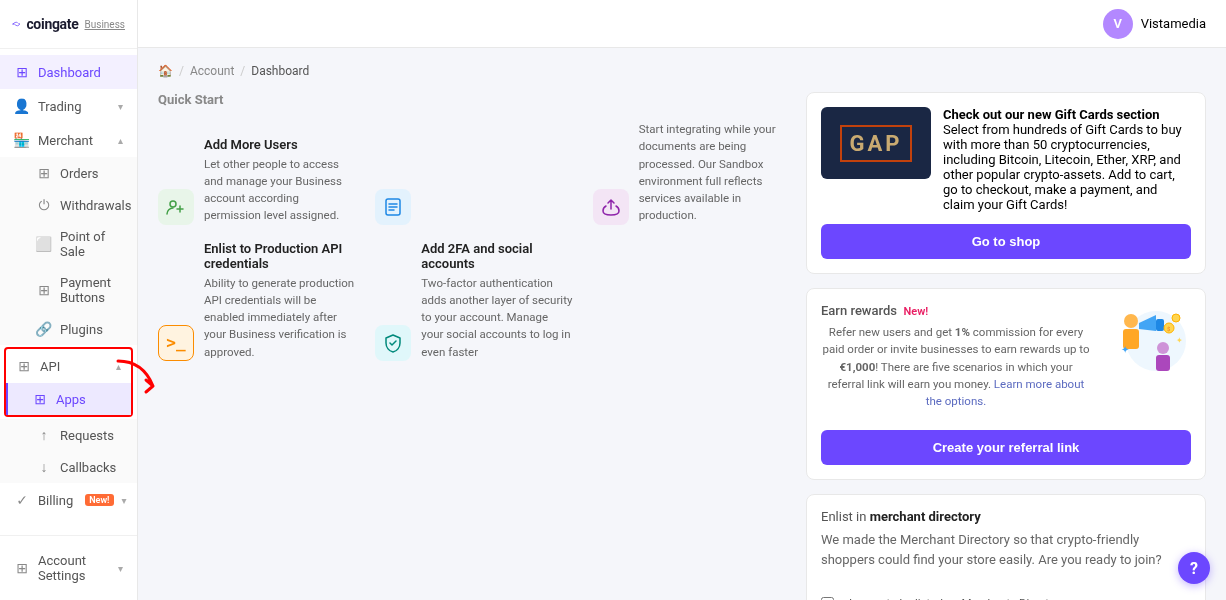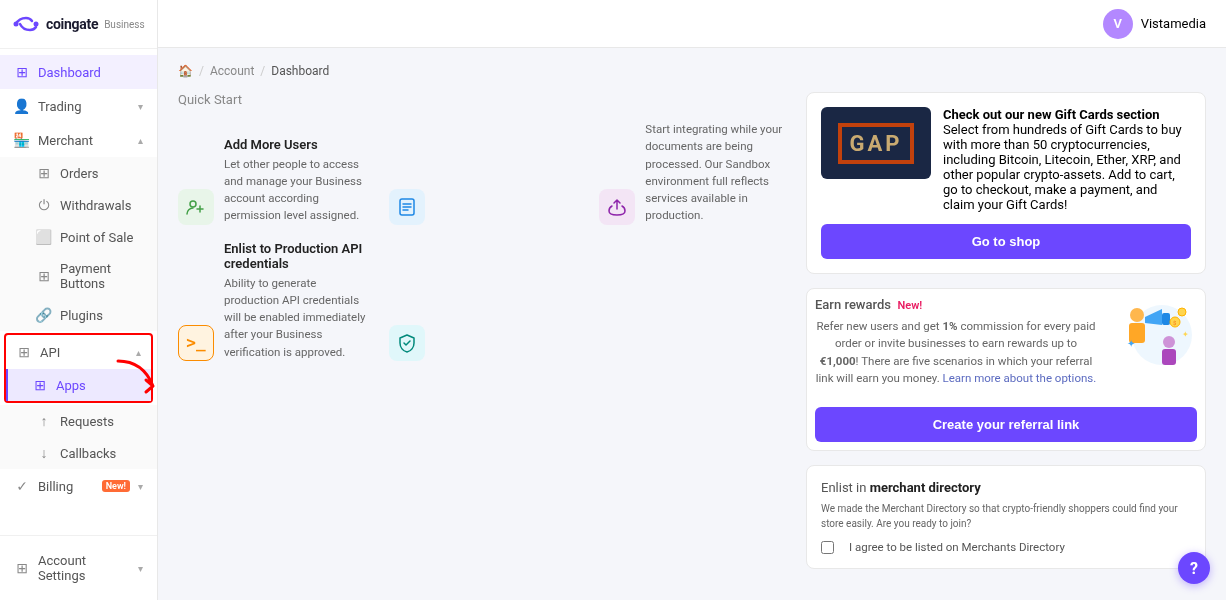--- a/index.html
+++ b/index.html
@@ -1,19 +1,19 @@
 <!DOCTYPE html>
 <html><head>
   <meta charset="utf-8">
   <style>
     * { box-sizing: border-box; margin: 0; padding: 0; }
     body { font-family: -apple-system, BlinkMacSystemFont, 'Segoe UI', Roboto, sans-serif; font-size: 13px; background: #f5f6fa; display: flex; height: 600px; overflow: hidden; }
 
     
-    .sidebar { width: 158px; background: #fff; border-right: 1px solid #e8e8e8; display: flex; flex-direction: column; height: 600px; overflow-y: auto; flex-shrink: 0; }
+    .sidebar { width: 138px; background: #fff; border-right: 1px solid #e8e8e8; display: flex; flex-direction: column; height: 600px; overflow-y: auto; flex-shrink: 0; }
     .sidebar-logo { display: flex; align-items: center; padding: 14px 12px; border-bottom: 1px solid #f0f0f0; gap: 6px; }
     .logo-icon { width: 28px; height: 20px; }
     .sidebar-nav { flex: 1; padding: 6px 0; }
     .nav-item { display: flex; align-items: center; padding: 9px 14px; cursor: pointer; color: #555; font-size: 13px; gap: 8px; position: relative; }
     .nav-item.active { color: #6c47ff; background: #f3f0ff; }
     .nav-item .nav-label { flex: 1; }
     .nav-item .chevron { font-size: 10px; color: #aaa; }
     .nav-sub { background: #fafafa; }
     .nav-sub-item { display: flex; align-items: center; padding: 8px 14px 8px 36px; cursor: pointer; color: #555; font-size: 13px; gap: 8px; }
     .nav-sub-item.active { color: #6c47ff; background: #ede9ff; border-left: 2px solid #6c47ff; }
@@ -31,21 +31,21 @@
     .user-name { font-size: 13px; color: #000000; }
 
     
     .breadcrumb { display: flex; align-items: center; gap: 6px; font-size: 12px; color: #888; margin-bottom: 14px; }
     .breadcrumb a { color: #888; text-decoration: none; }
     .breadcrumb .sep { color: #ccc; }
     .breadcrumb .current { color: #555; }
 
     
     .left-panel { flex: 1; min-width: 0; }
-    .section-title { font-size: 13px; color: #888; margin-bottom: 14px; font-weight: 400; }
+    .section-title { font-size: 13px; color: #888; margin-bottom: 14px; font-weight: 700; }
 
     
     .qs-grid { display: grid; grid-template-columns: 1fr 1fr 1fr; gap: 16px 20px; }
     .qs-item { display: flex; gap: 10px; align-items: flex-end; }
     .qs-icon { width: 36px; height: 36px; border-radius: 8px; display: flex; align-items: center; justify-content: center; flex-shrink: 0; font-size: 18px; }
     .qs-icon.green { background: #e8f5e9; color: #43a047; }
     .qs-icon.blue { background: #e3f2fd; color: #1e88e5; }
     .qs-icon.purple { background: #f3e5f5; color: #8e24aa; }
     .qs-icon.orange { background: #fff3e0; color: #fb8c00; }
     .qs-icon.teal { background: #e0f7fa; color: #00897b; }
@@ -53,39 +53,39 @@
     .qs-title { font-size: 13px; font-weight: 600; color: #222; margin-bottom: 4px; }
     .qs-desc { font-size: 11.5px; color: #666; line-height: 1.5; }
 
     
     .right-panel { width: 400px; flex-shrink: 0; display: flex; flex-direction: column; gap: 14px; }
 
     
     .gift-card-widget { background: #fff; border: 1px solid #e8e8e8; border-radius: 8px; padding: 14px; }
     .gift-card-top { display: flex; gap: 12px; align-items: flex-start; margin-bottom: 12px; }
     .gift-card-img { width: 110px; height: 72px; background: #1a2744; border-radius: 6px; display: flex; align-items: center; justify-content: center; flex-shrink: 0; }
-    .gap-logo { color: #c9aa71; font-size: 22px; font-weight: 700; letter-spacing: 3px; border: 4px solid #c2410c; padding: 4px 8px; }
+    .gap-logo { color: #c9aa71; font-size: 22px; font-weight: 700; letter-spacing: 3px; border: 2px solid #c2410c; padding: 4px 8px; }
     .btn-shop { width: 100%; padding: 10px; background: #6c47ff; color: #fff; border: none; border-radius: 6px; font-size: 13px; font-weight: 600; cursor: pointer; }
 
     
-    .earn-widget { background: #fff; border: 1px solid #e8e8e8; border-radius: 8px; padding: 8px; }
+    .earn-widget { background: #fff; border: 1px solid #e8e8e8; border-radius: 8px; padding: 14px; }
     .earn-top { display: flex; gap: 10px; align-items: flex-start; margin-bottom: 10px; }
     .earn-text { flex: 1; }
     .earn-title { font-size: 13px; font-weight: 500; color: #555; margin-bottom: 6px; }
     .earn-title .new-badge { color: #e91e63; font-size: 11px; font-weight: 600; }
     .earn-desc { font-size: 11.5px; color: #666; line-height: 1.5; text-align: center; }
     .earn-desc .link { color: #5c6bc0; }
     .earn-illustration { width: 90px; height: 70px; flex-shrink: 0; position: relative; }
     .btn-referral { width: 100%; padding: 10px; background: #6c47ff; color: #fff; border: none; border-radius: 6px; font-size: 13px; font-weight: 600; cursor: pointer; margin-top: 10px; }
 
     
     .merchant-widget { background: #fff; border: 1px solid #e8e8e8; border-radius: 8px; padding: 14px; }
     .merchant-title { font-size: 13px; color: #555; margin-bottom: 6px; }
     .merchant-title strong { color: #222; }
-    .merchant-desc { font-size: 10px; color: #666; line-height: 1.5; margin-bottom: 9px; }
+    .merchant-desc { font-size: 13px; color: #666; line-height: 1.5; margin-bottom: 27px; }
     .checkbox-row { display: flex; align-items: center; gap: 15px; font-size: 11.5px; color: #555; }
     .checkbox-row input { cursor: pointer; }
 
     
     .help-btn { position: fixed; bottom: 16px; right: 16px; width: 32px; height: 32px; background: #6c47ff; border-radius: 50%; display: flex; align-items: center; justify-content: center; color: #fff; font-size: 16px; font-weight: 700; cursor: pointer; box-shadow: 0 2px 8px rgba(108,71,255,0.4); }
 
     
     .earn-svg { width: 90px; height: 70px; }
 
     .content-scroll { flex: 1; overflow-y: auto; }
@@ -97,21 +97,21 @@
 
 <div class="sidebar">
   <div class="sidebar-logo">
     <svg class="logo-icon" viewBox="0 0 28 20" fill="none">
       <path d="M4 10 Q7 4 14 4 Q18 4 20 7" stroke="#6c47ff" stroke-width="2.5" stroke-linecap="round" fill="none"></path>
       <path d="M8 10 Q11 16 18 16 Q22 16 24 13" stroke="#6c47ff" stroke-width="2.5" stroke-linecap="round" fill="none"></path>
       <circle cx="4" cy="10" r="2.5" fill="#6c47ff"></circle>
       <circle cx="24" cy="10" r="2.5" fill="#6c47ff"></circle>
     </svg>
     <span style="font-size:14px;font-weight:700;color:#1a1a2e;text-transform:lowercase;letter-spacing:-0.3px;">coingate</span>
-    <span style="font-size:10px;color:#888;">Business</span>
+    <span style="font-size:10px;color:#888;text-decoration:underline;">Business</span>
   </div>
 
   <div class="sidebar-nav">
 
     <div class="nav-item active">
       <span class="nav-icon">⊞</span>
       <span class="nav-label">Dashboard</span>
     </div>
 
     <div class="nav-item">
@@ -262,20 +262,24 @@
                 <div class="qs-desc">Ability to generate production API credentials will be enabled immediately after your Business verification is approved.</div>
               </div>
             </div>
 
             <div class="qs-item">
               <div class="qs-icon teal">
                 <svg width="20" height="20" viewBox="0 0 20 20" fill="none">
                     <path d="M10 2L3 5v5c0 4.5 3 8 7 9 4-1 7-4.5 7-9V5L10 2z" stroke="#00897b" stroke-width="1.5" stroke-linejoin="round"></path>
                     <path d="M7 10l2 2 4-4" stroke="#00897b" stroke-width="1.5" stroke-linecap="round" stroke-linejoin="round"></path>
                   </svg>
+              </div>
+              <div>
+                <div class="qs-title">Add 2FA and social accounts</div>
+                <div class="qs-desc">Two-factor authentication adds another layer of security to your account. Manage your social accounts to log in even faster</div>
               </div>
             </div>
 
           </div>
         </div>
 
         <div class="right-panel">
 
           <div class="gift-card-widget">
             <div class="gift-card-top">

